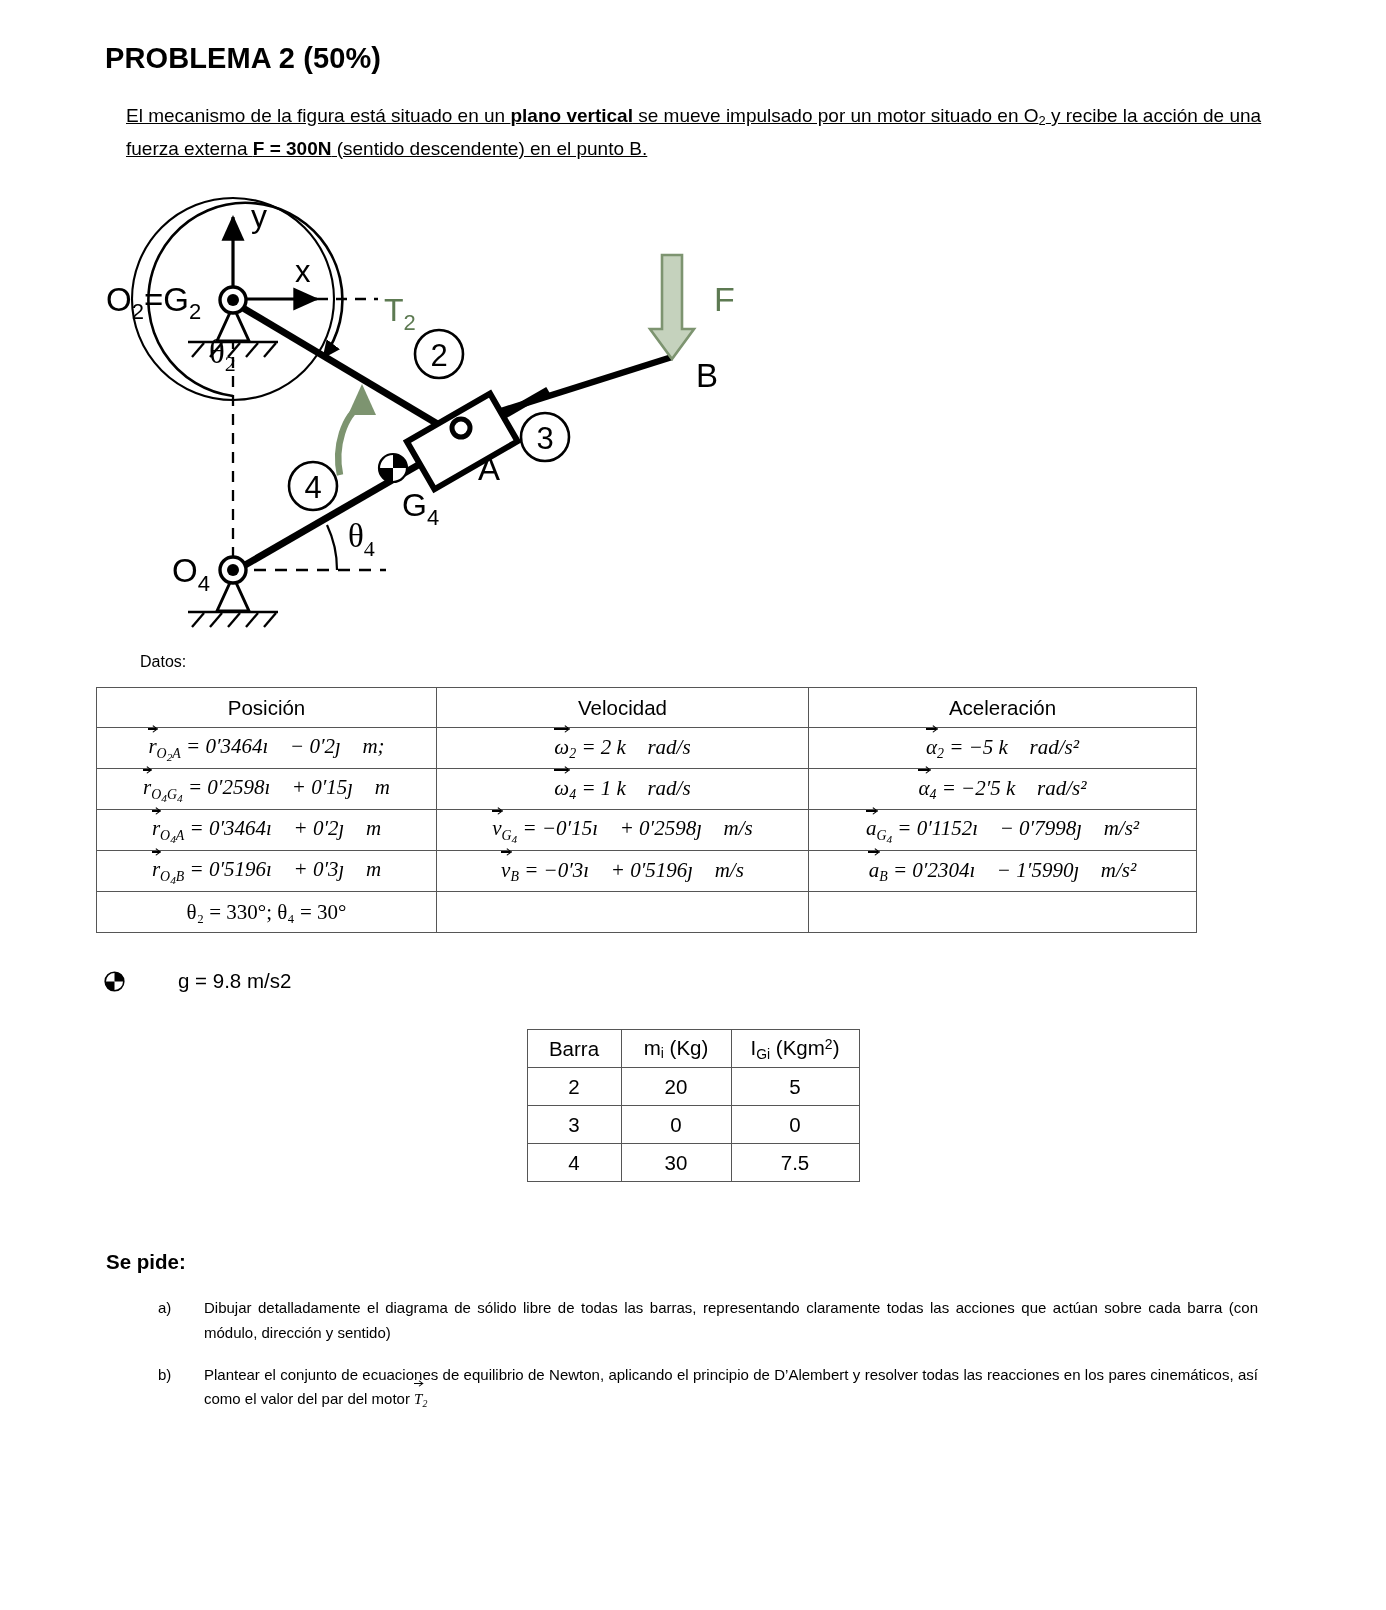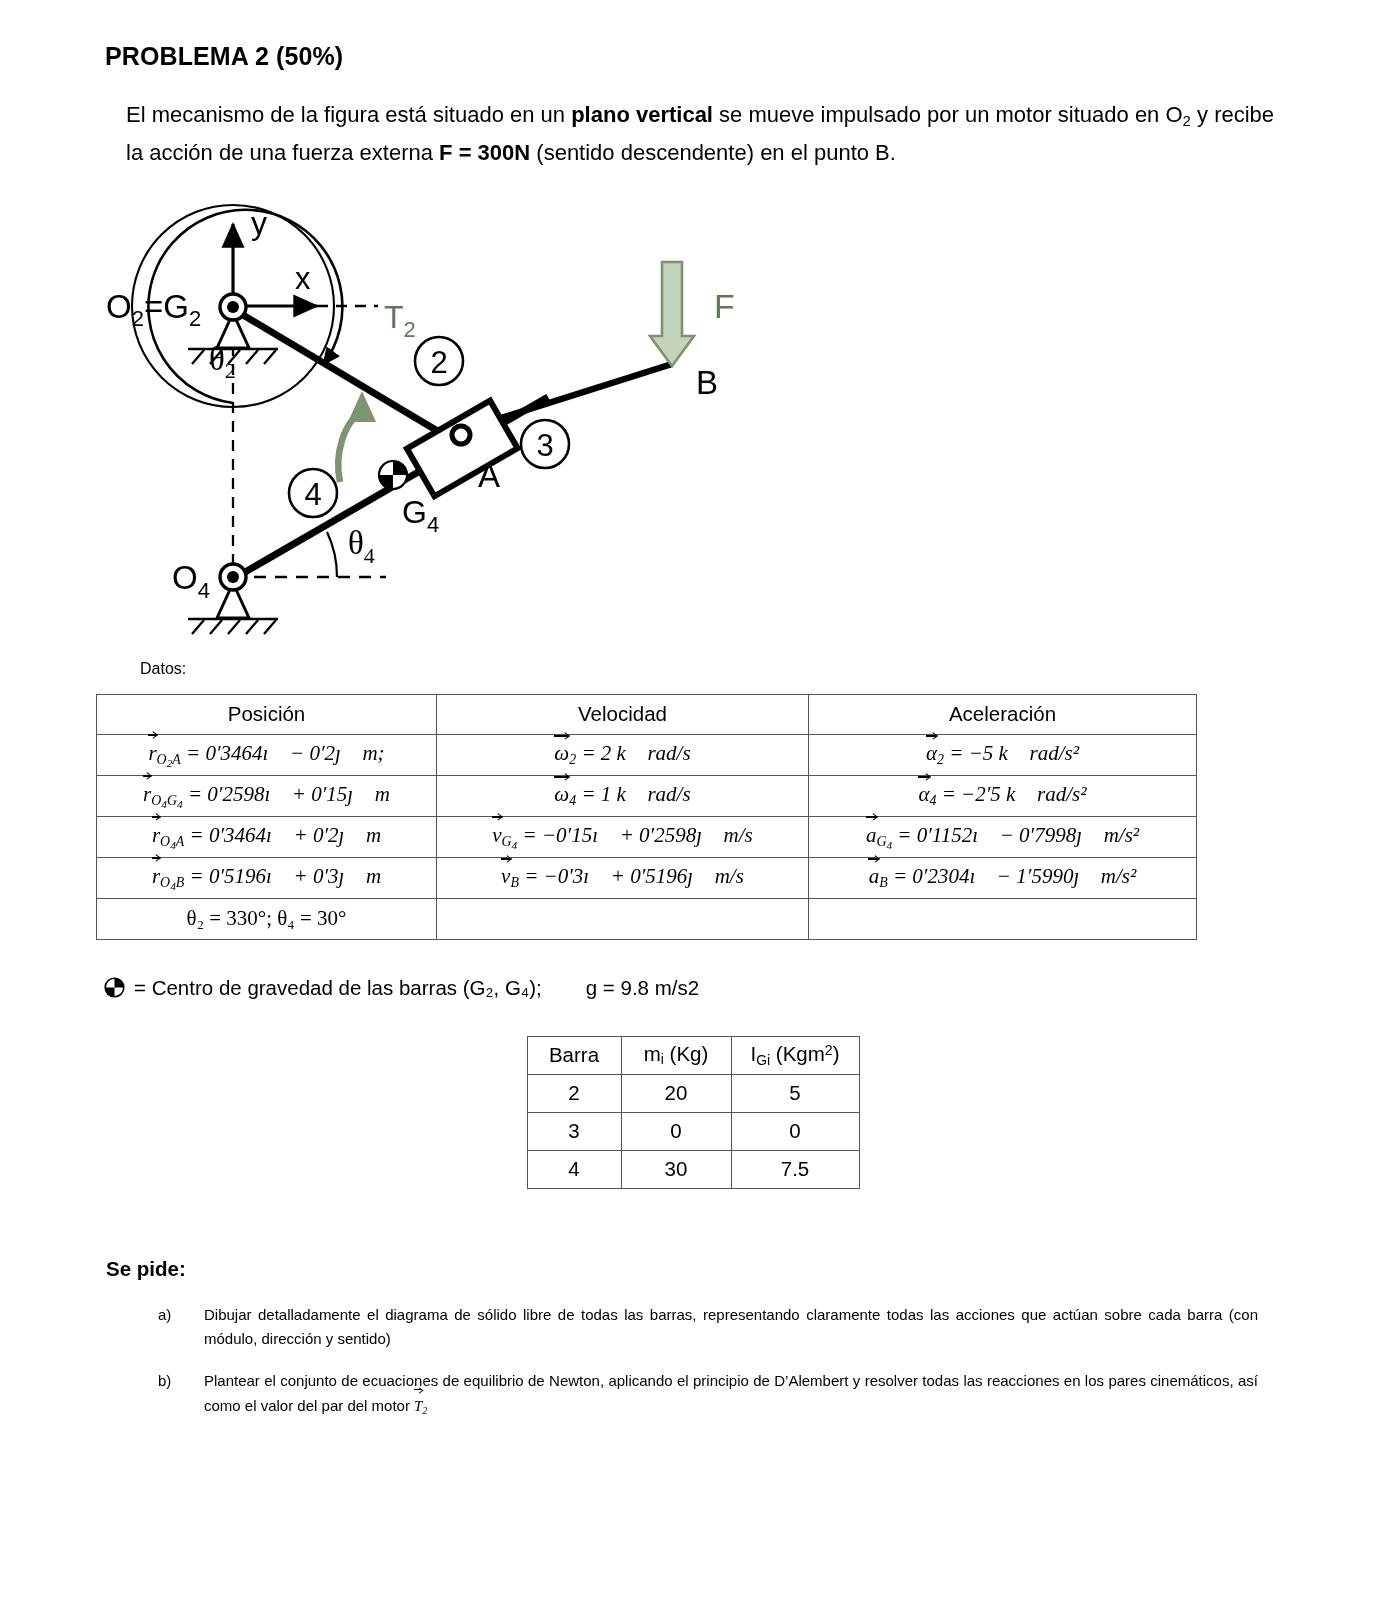--- a/index.html
+++ b/index.html
@@ -19,37 +19,38 @@
   .page {
     position: relative;
     width: 1386px;
     height: 1610px;
     box-sizing: border-box;
     padding: 0 96px;
   }
 
   
   .problem-title {
-    font-size: 25px;
+    font-size: 29px;
     font-weight: bold;
     letter-spacing: 0.1px;
     margin: 0;
     padding-top: 42px;
     padding-left: 9px;
   }
 
   
   .intro {
     margin: 0;
     padding-top: 25px;
     padding-left: 30px;
     padding-right: 6px;
-    font-size: 22px;
+    font-size: 19px;
     line-height: 1.72;
     text-align: left;
+    text-decoration: underline;
   }
   .intro b { font-weight: bold; }
   sub { font-size: 0.68em; vertical-align: -0.25em; }
   sup { font-size: 0.68em; vertical-align: 0.45em; }
 
   
   .figure-wrap {
     position: relative;
     width: 100%;
     height: 452px;
@@ -352,21 +353,20 @@
   </table>
 
   <div class="cg-line">
     <span class="cg-symbol">
       <svg width="21" height="21" viewBox="0 0 21 21">
         <circle cx="10.5" cy="10.5" r="9.3" fill="#fff" stroke="#000" stroke-width="1.6"></circle>
         <path d="M10.5 10.5 L10.5 1.2 A9.3 9.3 0 0 1 19.8 10.5 Z" fill="#000"></path>
         <path d="M10.5 10.5 L10.5 19.8 A9.3 9.3 0 0 1 1.2 10.5 Z" fill="#000"></path>
       </svg>
     </span>
-    <span>= Centro de gravedad de las barras (G₂, G₄);</span>
     <span class="cg-gap"></span>
     <span>g = 9.8 m/s2</span>
   </div>
 
   <table class="mass">
     <colgroup>
         <col class="mc1">
         <col class="mc2">
         <col class="mc3">
       </colgroup>

